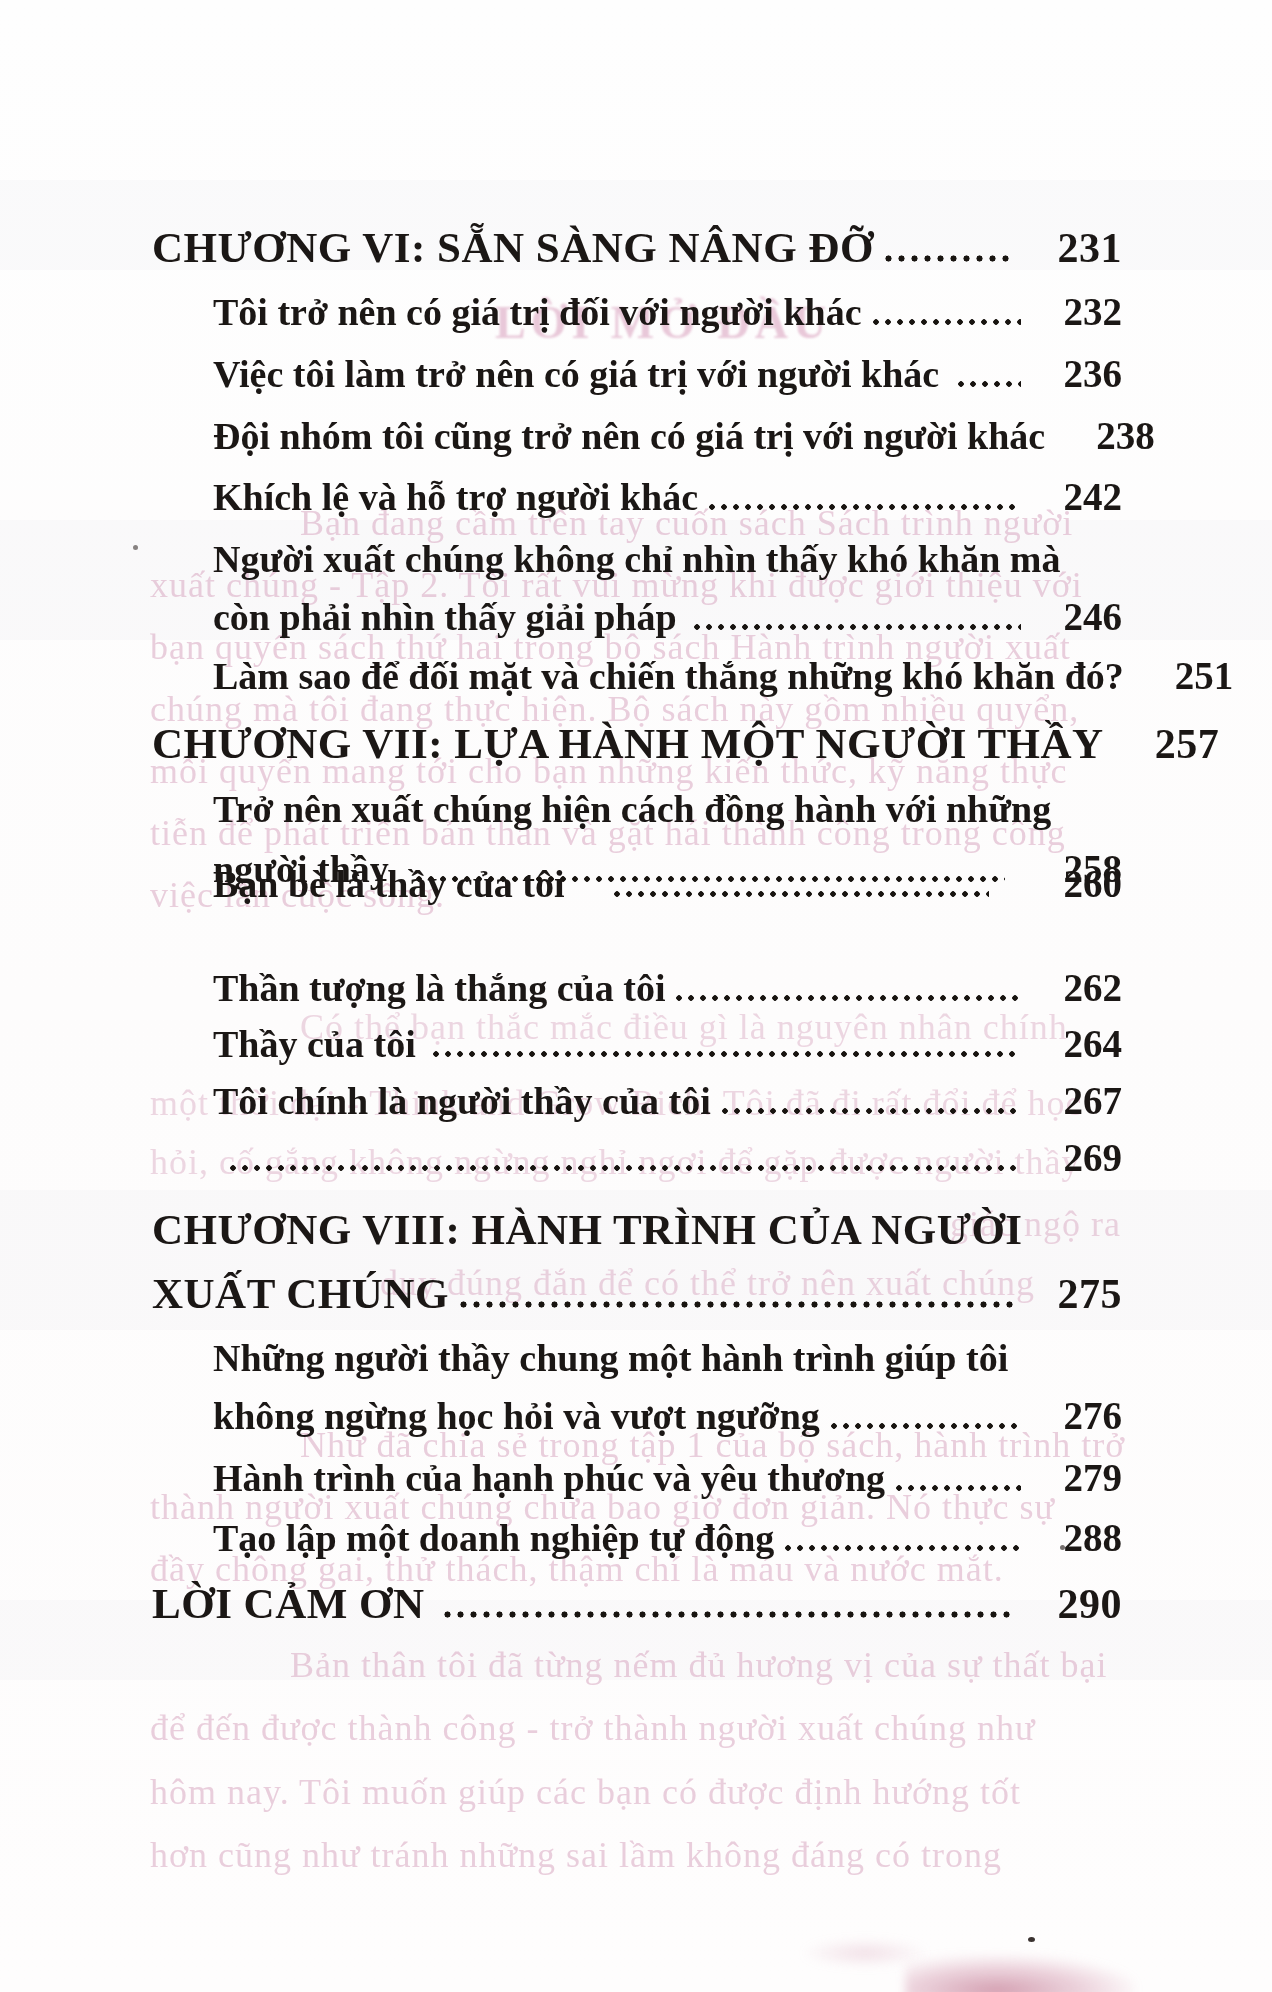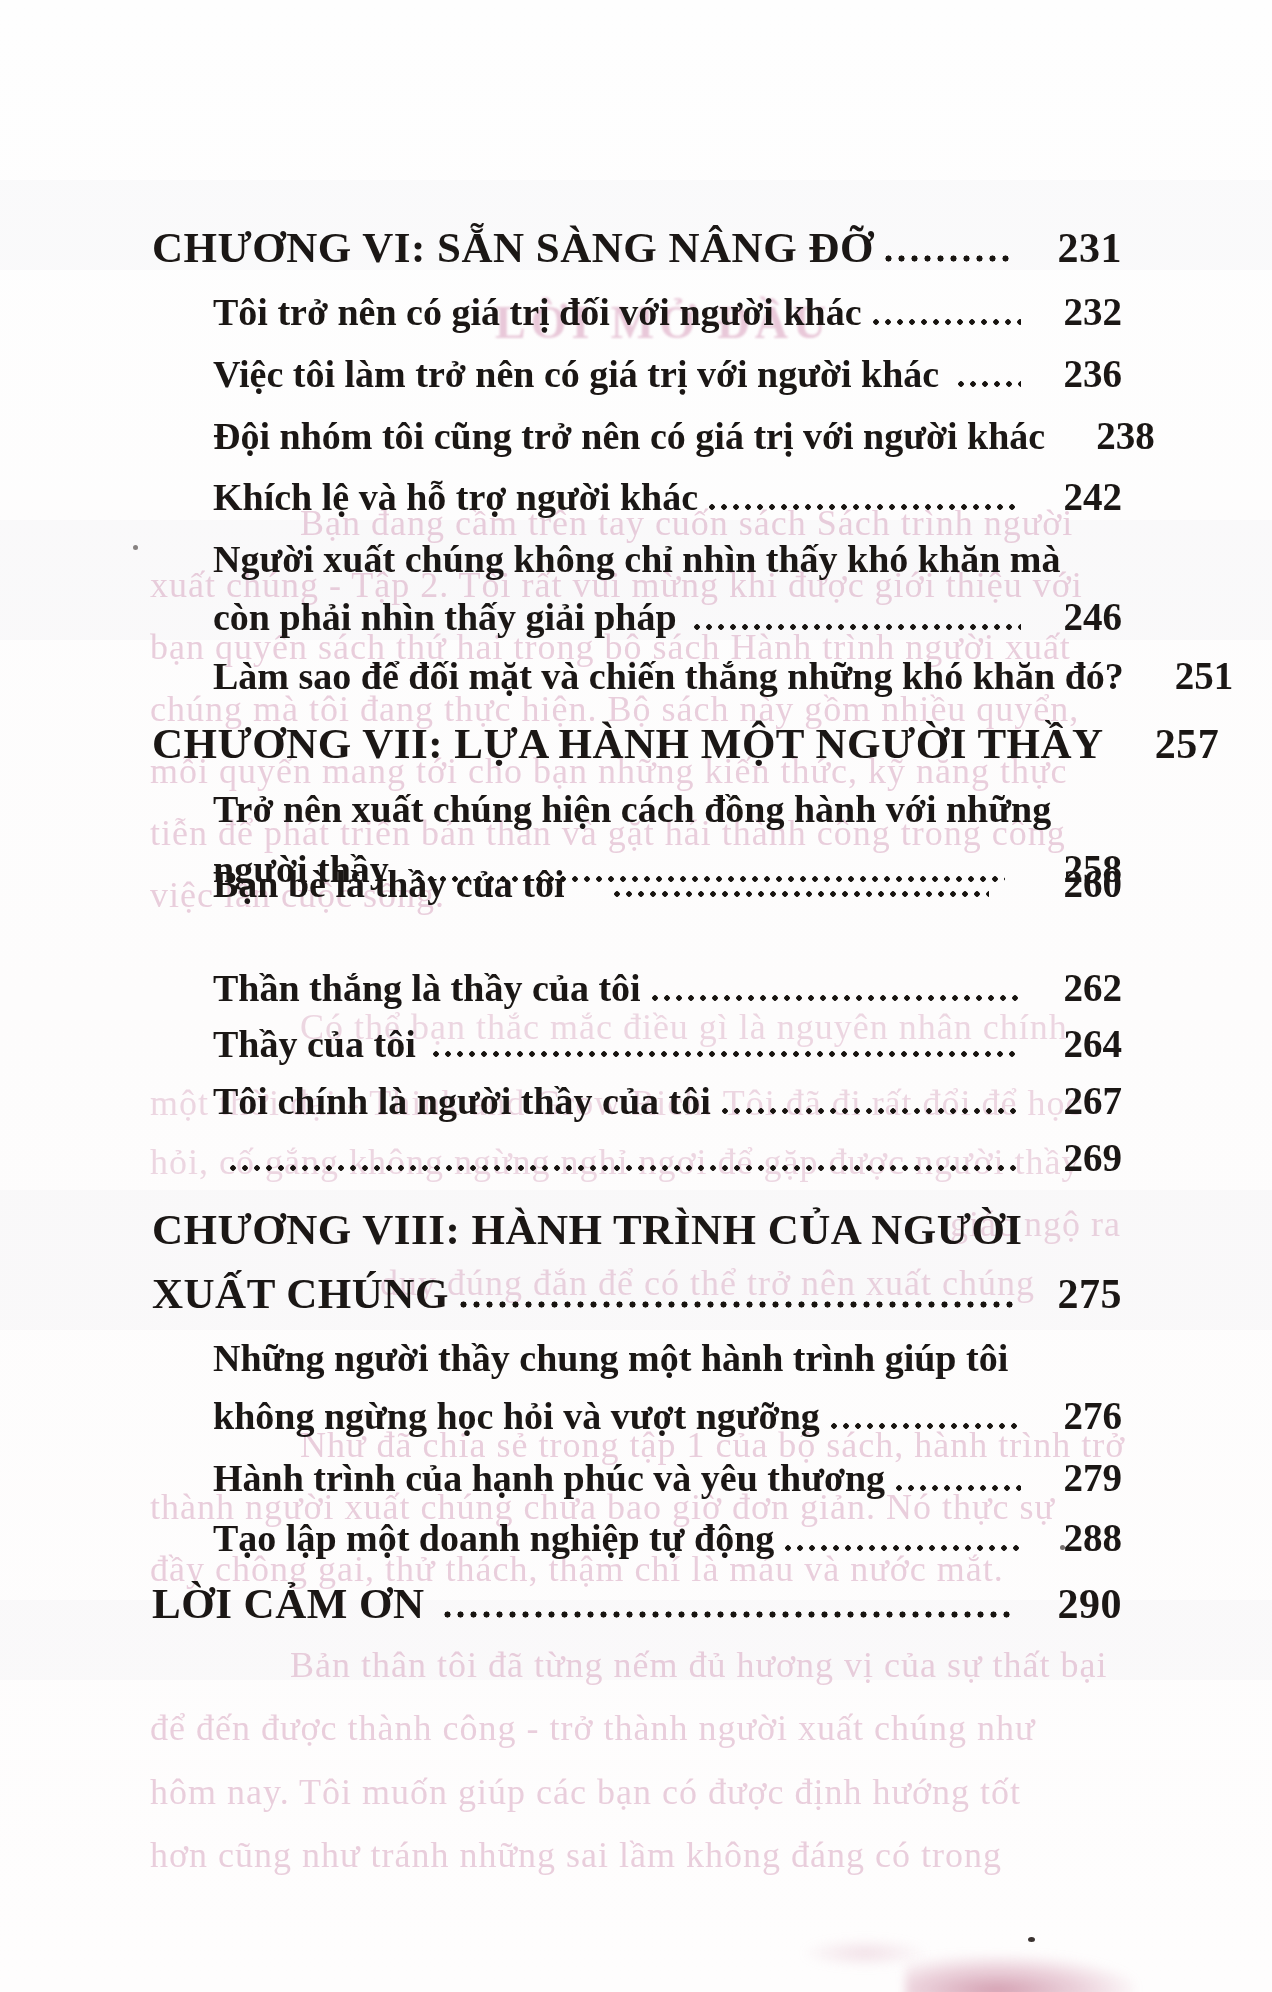--- a/index.html
+++ b/index.html
@@ -162,21 +162,21 @@
     <span class="pagenum">258</span>
   </div>
 
   <div class="row entry" style="top:854px;gap:32px;">
     <span class="label">Bạn bè là thầy của tôi</span>
     <span class="dots" style="margin-left:14px;"></span>
     <span class="pagenum">260</span>
   </div>
 
   <div class="row entry" style="top:958px;">
-    <span class="label">Thần thắng là thầy của tôi</span>
+    <span class="label">Thần tượng là thắng của tôi</span>
     <span class="dots"></span>
     <span class="pagenum">262</span>
   </div>
 
   <div class="row entry" style="top:1014px;">
     <span class="label">Thầy của tôi</span>
     <span class="dots" style="margin-left:14px;"></span>
     <span class="pagenum">264</span>
   </div>
 

